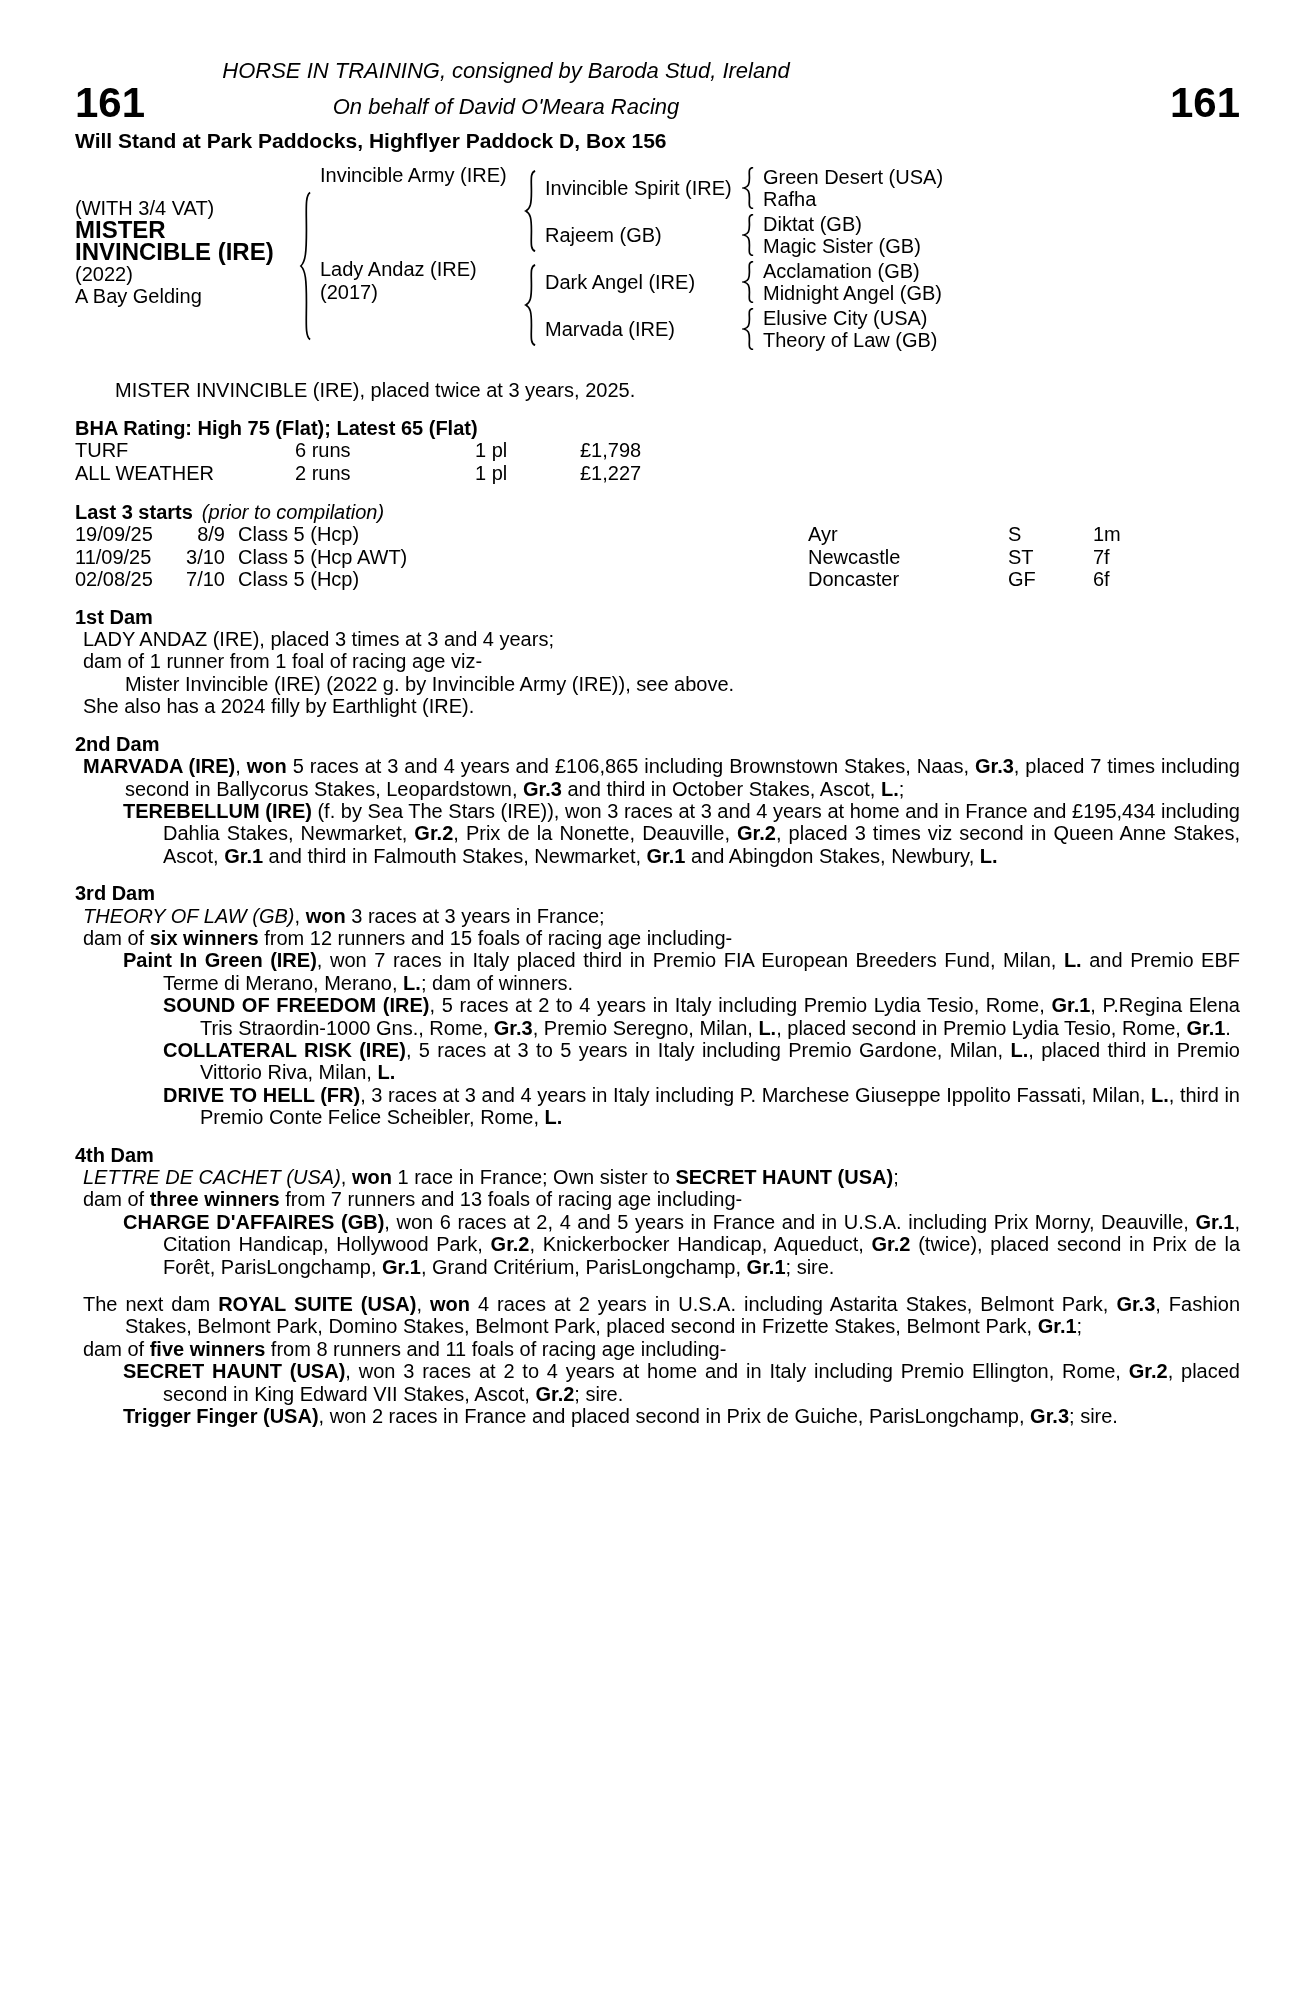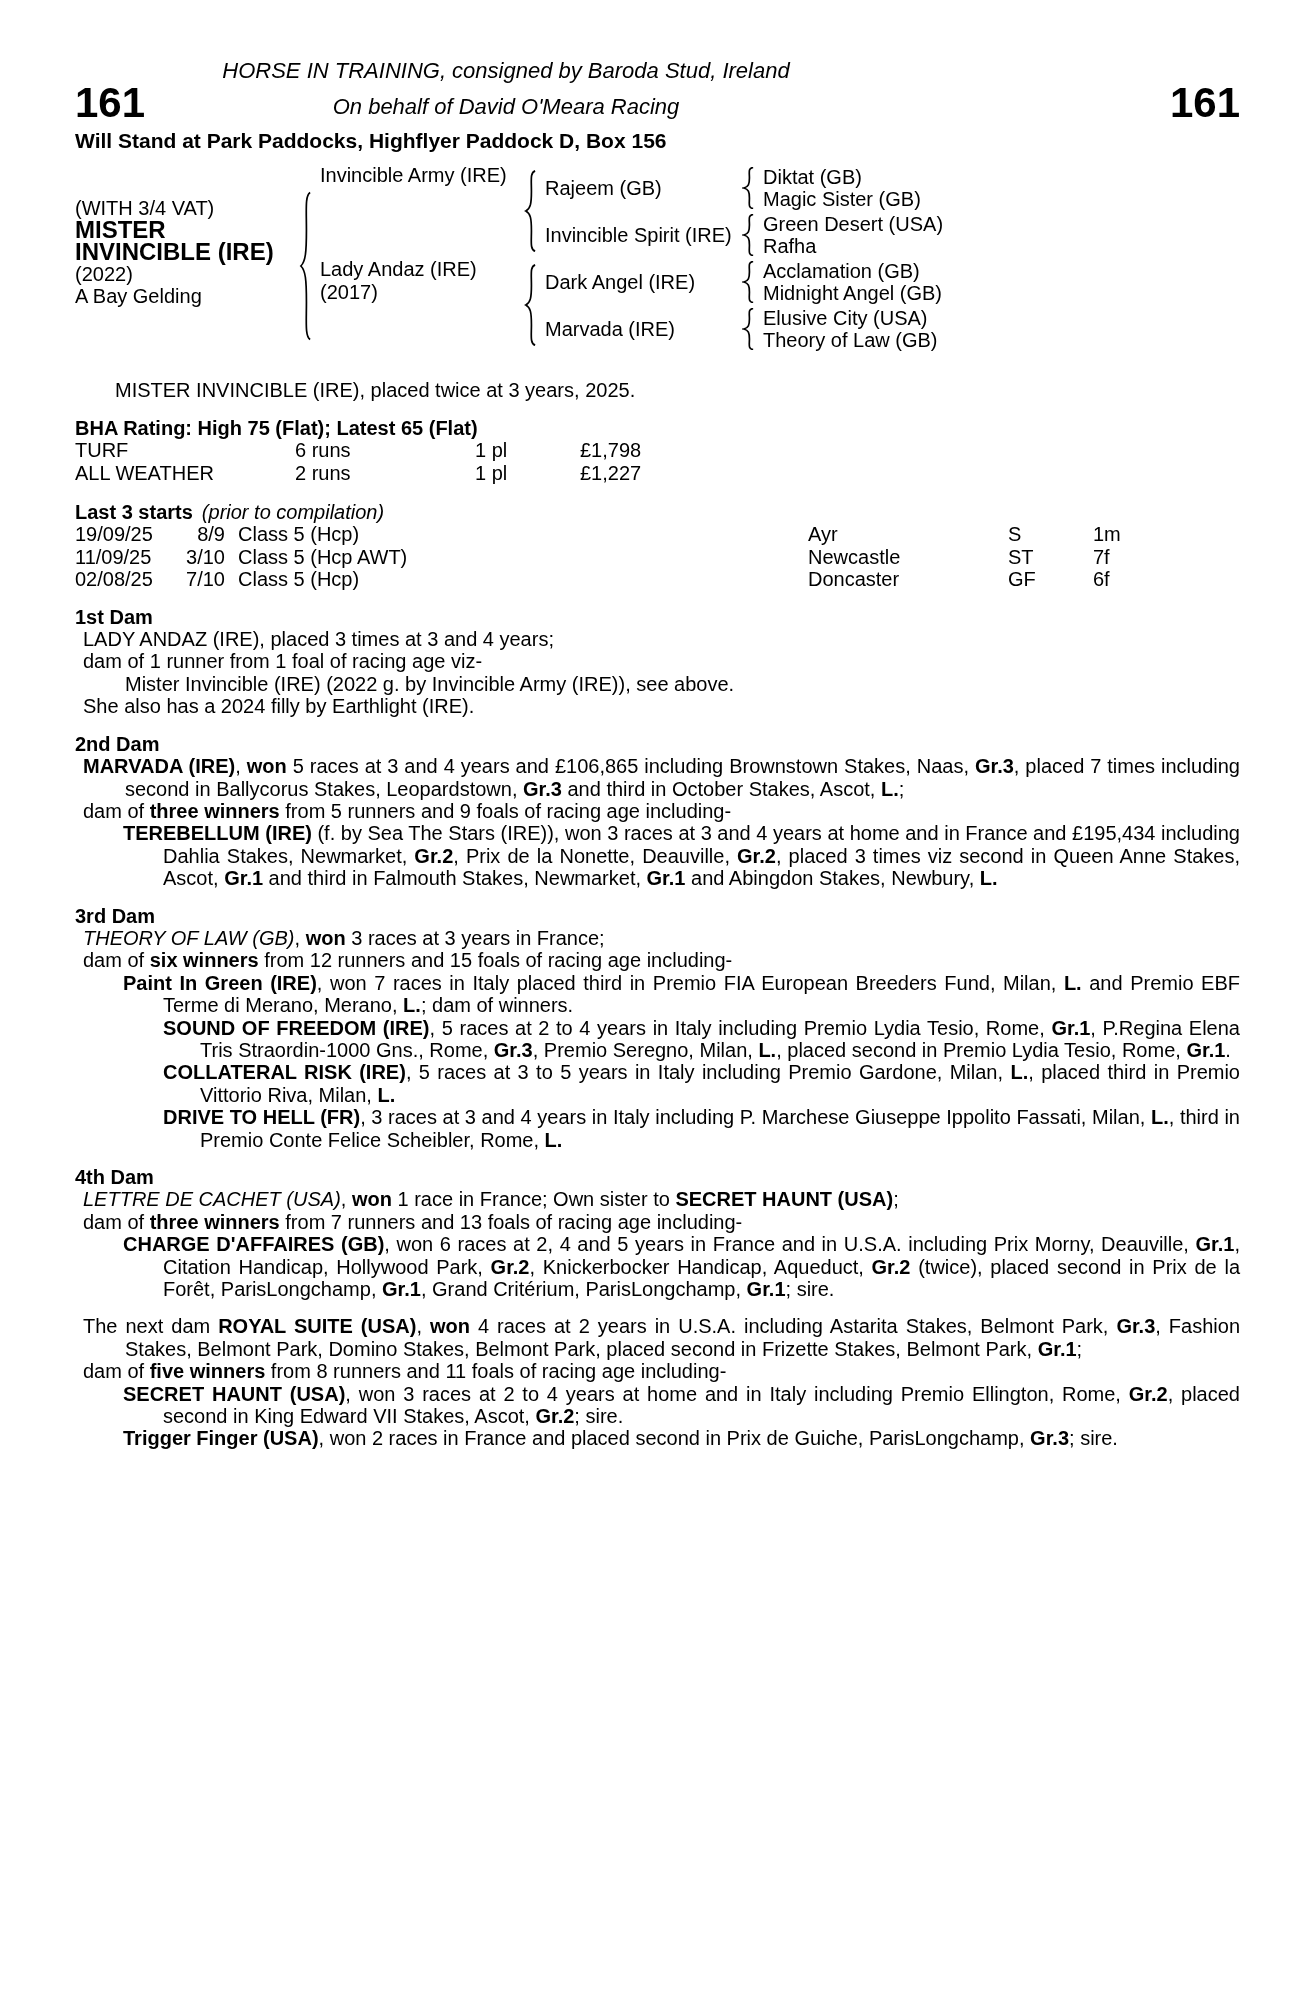--- a/index.html
+++ b/index.html
@@ -104,44 +104,44 @@
             <div>Invincible Army (IRE)</div>
           </div>
         <div class="bracecol">
             <svg class="brace b-med" viewBox="0 0 14 100" preserveAspectRatio="none">
               <use href="#braceP"></use>
             </svg>
           </div>
         <div class="g2col">
           <div class="quarter">
             <div class="g2">
+                <div>Invincible Spirit (IRE)</div>
+              </div>
+            <div class="bracecol">
+                <svg class="brace b-sm" viewBox="0 0 14 100" preserveAspectRatio="none">
+                  <use href="#braceP"></use>
+                </svg>
+              </div>
+            <div class="g3col">
+              <div class="g3">Green Desert (USA)</div>
+              <div class="g3">Rafha</div>
+            </div>
+          </div>
+          <div class="quarter">
+            <div class="g2">
                 <div>Rajeem (GB)</div>
               </div>
             <div class="bracecol">
                 <svg class="brace b-sm" viewBox="0 0 14 100" preserveAspectRatio="none">
                   <use href="#braceP"></use>
                 </svg>
               </div>
             <div class="g3col">
               <div class="g3">Diktat (GB)</div>
               <div class="g3">Magic Sister (GB)</div>
-            </div>
-          </div>
-          <div class="quarter">
-            <div class="g2">
-                <div>Invincible Spirit (IRE)</div>
-              </div>
-            <div class="bracecol">
-                <svg class="brace b-sm" viewBox="0 0 14 100" preserveAspectRatio="none">
-                  <use href="#braceP"></use>
-                </svg>
-              </div>
-            <div class="g3col">
-              <div class="g3">Green Desert (USA)</div>
-              <div class="g3">Rafha</div>
             </div>
           </div>
         </div>
       </div>
 
       <div class="half">
         <div class="g1">
           <div>Lady Andaz (IRE)</div>
           <div>(2017)</div>
         </div>
@@ -237,21 +237,20 @@
     <p class="sec-h">1st Dam</p>
     <p class="bp"><span>LADY ANDAZ (IRE), placed 3 times at 3 and 4 years;</span></p>
     <p class="bp"><span>dam of 1 runner from 1 foal of racing age viz-</span></p>
     <p class="bp ind1"><span>Mister Invincible (IRE) (2022 g. by Invincible Army (IRE)), see above.</span></p>
     <p class="bp"><span>She also has a 2024 filly by Earthlight (IRE).</span></p>
   </div>
 
   <div class="sec">
     <p class="sec-h">2nd Dam</p>
     <p class="bp hang0"><span class="s-b">MARVADA (IRE)</span><span>, </span><span class="s-b">won</span><span> 5 races at 3 and 4 years and £106,865 including Brownstown Stakes, Naas, </span><span class="s-b">Gr.3</span><span>, placed 7 times including second in Ballycorus Stakes, Leopardstown, </span><span class="s-b">Gr.3</span><span> and third in October Stakes, Ascot, </span><span class="s-b">L.</span><span>;</span></p>
-    <p class="bp"><span>dam of </span><span class="s-b">three winners</span><span> from 5 runners and 9 foals of racing age including-</span></p>
     <p class="bp hang1"><span class="s-b">TEREBELLUM (IRE)</span><span> (f. by Sea The Stars (IRE)), won 3 races at 3 and 4 years at home and in France and £195,434 including Dahlia Stakes, Newmarket, </span><span class="s-b">Gr.2</span><span>, Prix de la Nonette, Deauville, </span><span class="s-b">Gr.2</span><span>, placed 3 times viz second in Queen Anne Stakes, Ascot, </span><span class="s-b">Gr.1</span><span> and third in Falmouth Stakes, Newmarket, </span><span class="s-b">Gr.1</span><span> and Abingdon Stakes, Newbury, </span><span class="s-b">L.</span></p>
   </div>
 
   <div class="sec">
     <p class="sec-h">3rd Dam</p>
     <p class="bp"><span class="s-i">THEORY OF LAW (GB)</span><span>, </span><span class="s-b">won</span><span> 3 races at 3 years in France;</span></p>
     <p class="bp"><span>dam of </span><span class="s-b">six winners</span><span> from 12 runners and 15 foals of racing age including-</span></p>
     <p class="bp hang1"><span class="s-b">Paint In Green (IRE)</span><span>, won 7 races in Italy placed third in Premio FIA European Breeders Fund, Milan, </span><span class="s-b">L.</span><span> and Premio EBF Terme di Merano, Merano, </span><span class="s-b">L.</span><span>; dam of winners.</span></p>
     <p class="bp hang2"><span class="s-b">SOUND OF FREEDOM (IRE)</span><span>, 5 races at 2 to 4 years in Italy including Premio Lydia Tesio, Rome, </span><span class="s-b">Gr.1</span><span>, P.Regina Elena Tris Straordin-1000 Gns., Rome, </span><span class="s-b">Gr.3</span><span>, Premio Seregno, Milan, </span><span class="s-b">L.</span><span>, placed second in Premio Lydia Tesio, Rome, </span><span class="s-b">Gr.1</span><span>.</span></p>
     <p class="bp hang2"><span class="s-b">COLLATERAL RISK (IRE)</span><span>, 5 races at 3 to 5 years in Italy including Premio Gardone, Milan, </span><span class="s-b">L.</span><span>, placed third in Premio Vittorio Riva, Milan, </span><span class="s-b">L.</span></p>

